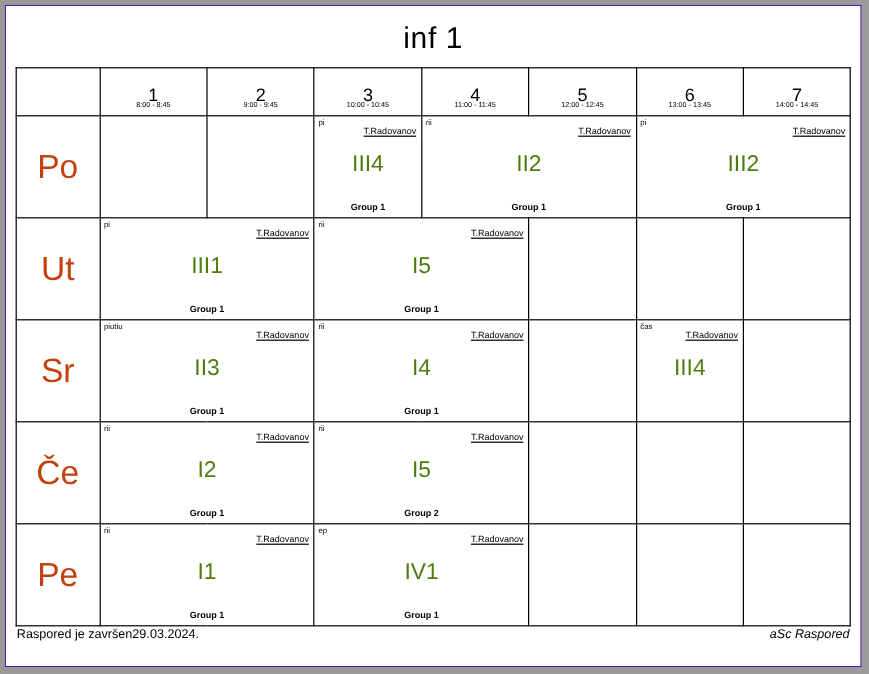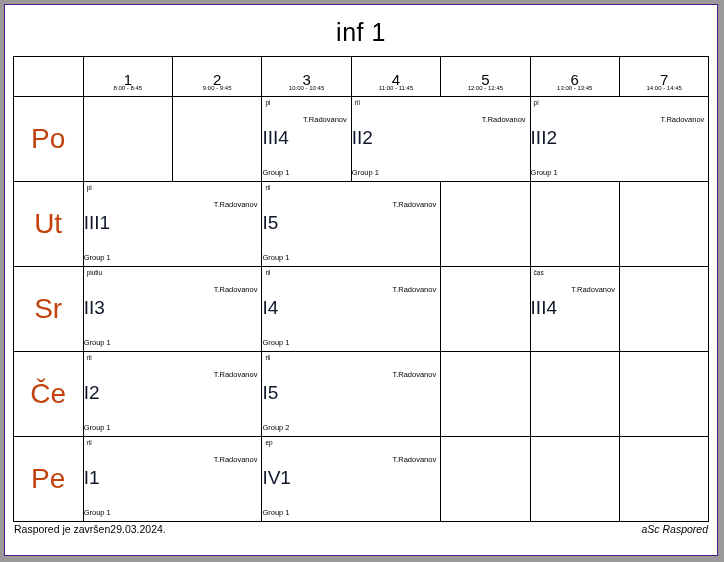--- a/index.html
+++ b/index.html
@@ -88,42 +88,45 @@
     position: absolute;
     left: 3px;
     top: 2px;
     font-size: 6.5px;
     color: #000;
     line-height: 8px;
   }
   .lesson .teacher {
     position: absolute;
     right: 4px;
-    top: 18px;
+    top: 8px;
     font-size: 7.5px;
     color: #000;
     line-height: 9px;
+    text-decoration: underline;
   }
   .lesson .cls {
     position: absolute;
     left: 0; right: 0;
     top: 50%;
     transform: translateY(-56%);
-    text-align: left;
+    text-align: center;
     font-size: 19px;
-    color: #0f172a;
+    color: #4d7c0f;
     line-height: 22px;
   }
   .lesson .grp {
     position: absolute;
     left: 0; right: 0;
     bottom: 4px;
+    text-align: center;
     font-size: 7.5px;
     color: #000;
     line-height: 9px;
+    font-weight: bold;
   }
   #footer {
     position: absolute;
     left: 9px;
     right: 9px;
     bottom: 18px;
     height: 14px;
   }
   #footer .left {
     position: absolute;

